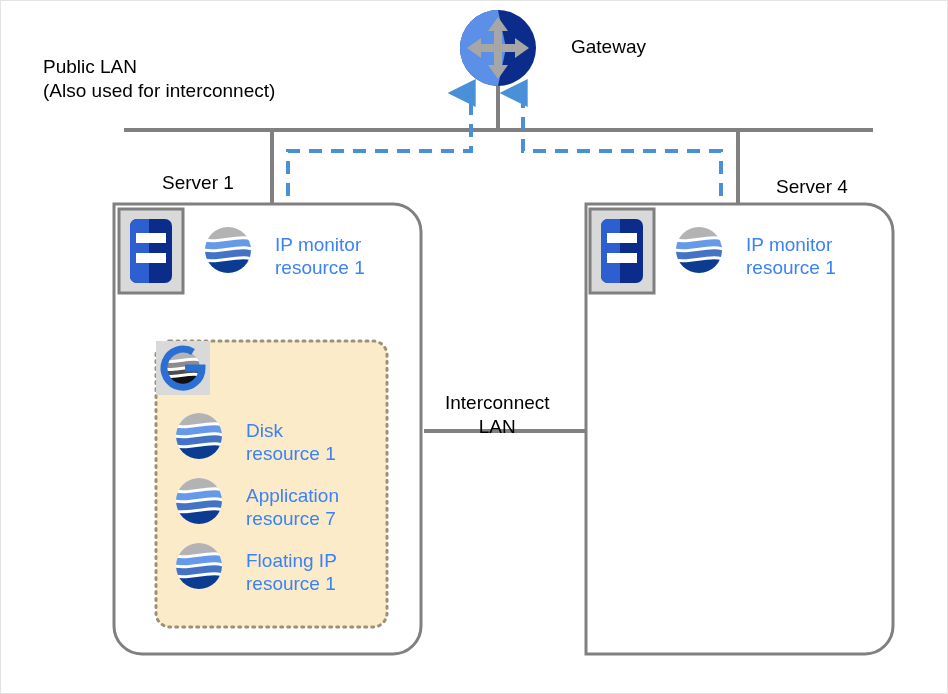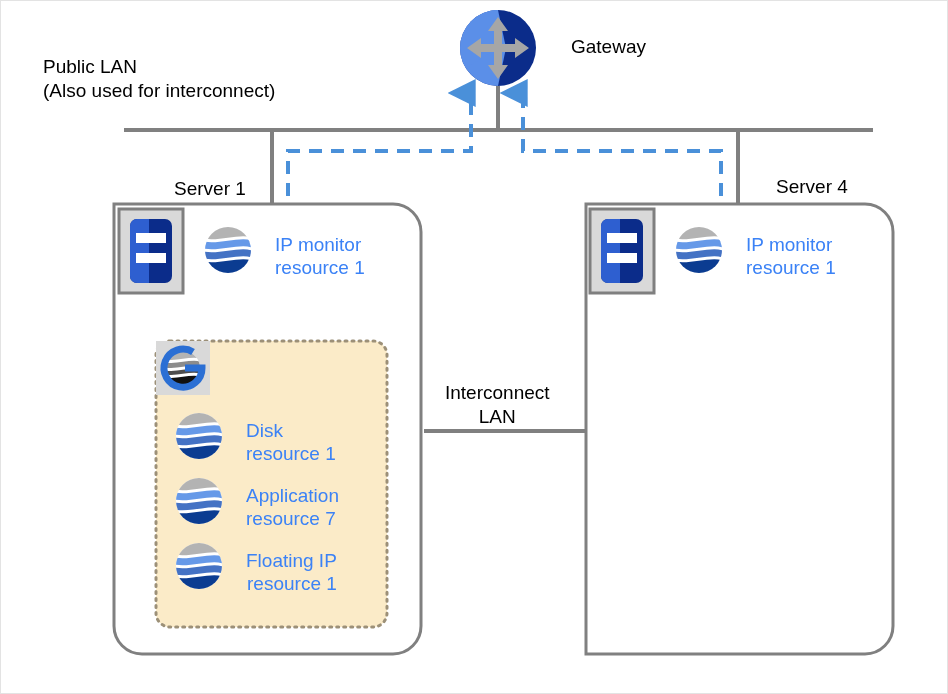--- a/index.html
+++ b/index.html
@@ -29,36 +29,36 @@
   .lbl {
     position: absolute;
     color: #000000;
     font-family: "Liberation Sans", sans-serif;
     font-size: 19px;
     line-height: 24px;
     white-space: pre;
   }
   #public-lan-label   { left: 42px;  top: 54px;  }
   #gateway-label      { left: 570px; top: 34px;  }
-  #server1-label      { left: 161px; top: 176px; margin-left: 12px; }
+  #server1-label      { left: 161px; top: 170px; }
   #server2-label      { left: 775px; top: 174px; }
   #failover-label     { left: 181px; top: 309px; }
-  #interconnect-label { left: 444px; top: 380px; text-align: center; }
+  #interconnect-label { left: 444px; top: 390px; text-align: center; }
   .res-label {
     position: absolute;
     color: #3b82f6;
     font-size: 19px;
     line-height: 23px;
     white-space: pre;
   }
   #ipmon1-label { left: 274px; top: 232px; }
   #ipmon2-label { left: 745px; top: 232px; }
   #disk-label   { left: 245px; top: 418px; }
   #app-label    { left: 245px; top: 483px; }
-  #fip-label    { left: 245px; top: 548px; text-align: right; }
+  #fip-label    { left: 245px; top: 548px; }
 </style>
 </head>
 <body>
 
 <div id="canvas">
 
   <svg id="diagram-svg" viewBox="0 0 948 694">
     <defs>
 
       <g id="sphere-icon">

